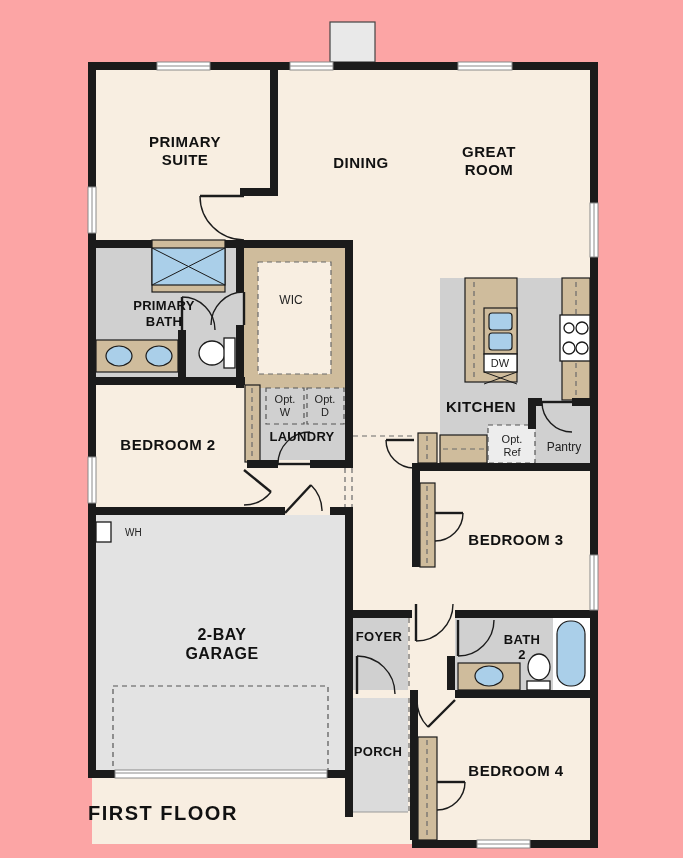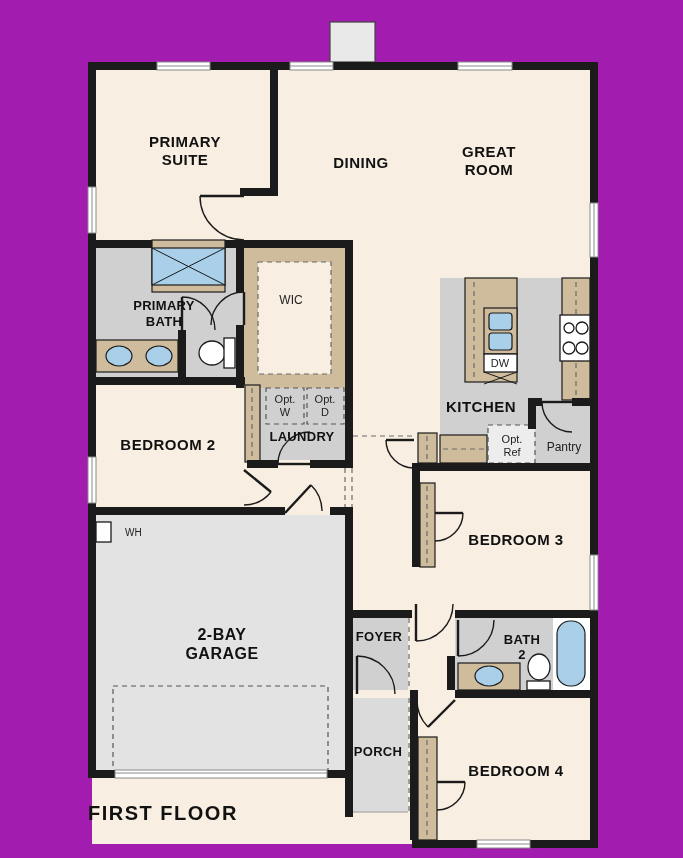--- a/index.html
+++ b/index.html
@@ -1,16 +1,16 @@
 <!DOCTYPE html>
 <html style="--c-wall: #1b1b1b; --c-floor_cream: #f8eee1; --c-floor_gray: #d0d0d0; --c-floor_garage: #e3e3e3; --c-floor_porch: #dbdbdb; --c-cabinet_tan: #cfbc9c; --c-fixture_blue: #aacfe9; --c-fireplace_gray: #e9e9e9;"><head>
 <meta charset="utf-8">
 <style>
   html,body{margin:0;padding:0;background:#ffffff;}
-  .page{width:683px;height:858px;position:relative;background:#a21caf;overflow:hidden;
+  .page{width:683px;height:858px;position:relative;background:#fca5a5;overflow:hidden;
         font-family:"Liberation Sans", sans-serif;}
   svg text{fill:#111;font-family:"Liberation Sans", sans-serif;}
   .floor-cream{fill:var(--c-floor_cream);}
   .floor-gray{fill:var(--c-floor_gray);}
   .floor-garage{fill:var(--c-floor_garage);}
   .floor-porch{fill:var(--c-floor_porch);}
   .tan{fill:var(--c-cabinet_tan);stroke:#1b1b1b;stroke-width:1.2;}
   .tan-nostroke{fill:var(--c-cabinet_tan);}
   .blue{fill:var(--c-fixture_blue);stroke:#1b1b1b;stroke-width:1.2;}
   .wall{fill:var(--c-wall);}

